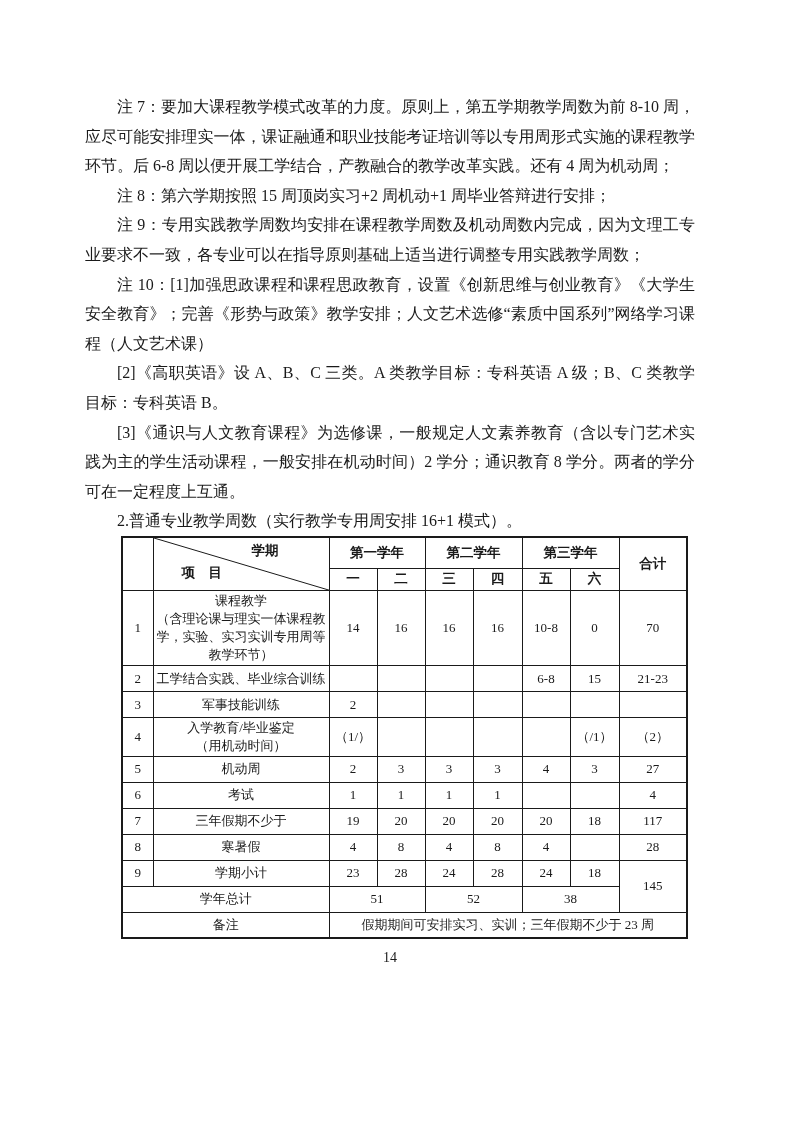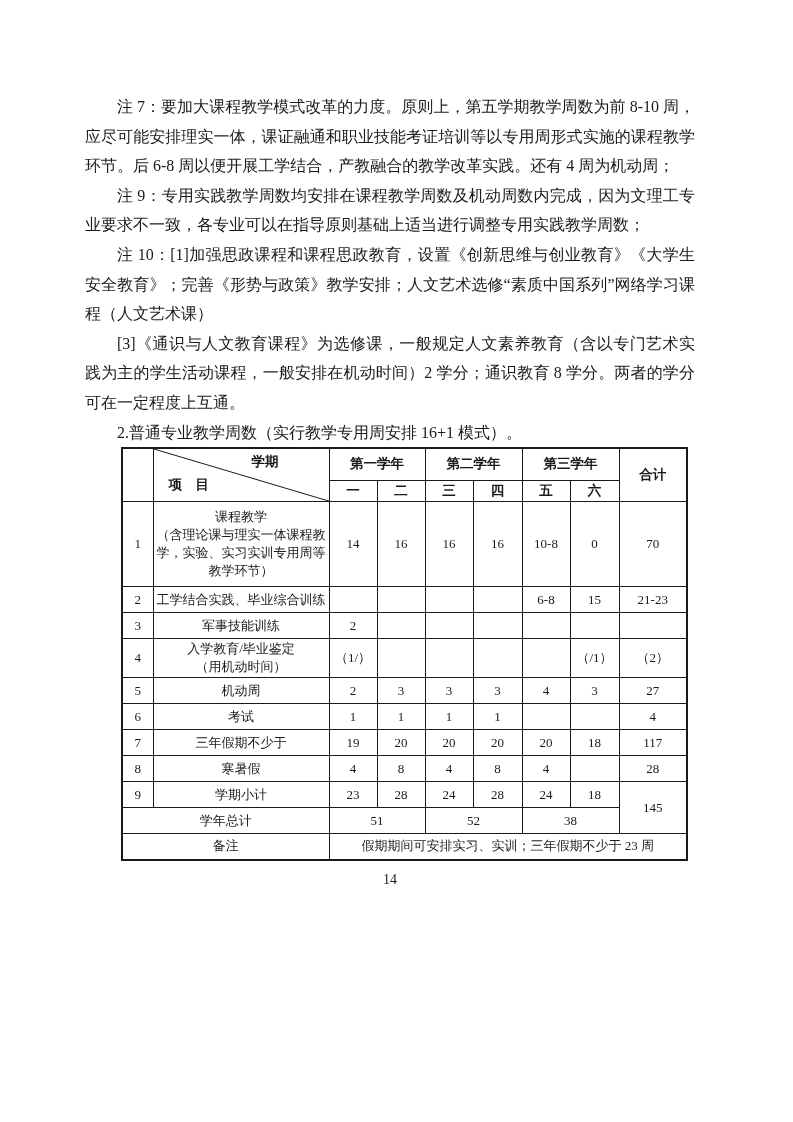--- a/index.html
+++ b/index.html
@@ -42,44 +42,46 @@
     font-size: 13px;
     line-height: 1.38;
     text-align: center;
     vertical-align: middle;
     padding: 1px 2px;
     height: 26px;
     overflow: hidden;
   }
   tr.h1 td { height: 32px; font-weight: 700; font-size: 13.5px; }
   tr.h2 td { height: 21px; font-weight: 700; font-size: 13.5px; }
-  tr.r1 td { height: 85px; }
+  tr.r1 td { height: 75px; }
   tr.r4 td { height: 38px; }
   td.item { white-space: pre-line; }
   td.numtop { vertical-align: top; line-height: 1.15; padding-top: 2px; }
   td.diagcell { position: relative; padding: 0; }
   .diagcell svg { position: absolute; top: 0; left: 0; width: 100%; height: 100%; display: block; }
   .diagcell .lab-top { position: absolute; top: 4px; left: 56%; font-weight: 700; font-family: Liberation Serif, serif; }
-  .diagcell .lab-bottom { position: absolute; bottom: 7px; left: 15px; font-weight: 700; }
+  .diagcell .lab-bottom { position: absolute; bottom: 7px; left: 28px; font-weight: 700; }
   .section3 { margin-top: 36px; }
   .pagenum {
     margin-top: 10px;
     text-align: center;
     font-size: 14px;
     line-height: 18px;
   }
 </style>
 </head>
 <body>
 
 <div class="page">
 
   <p class="note">注 7：要加大课程教学模式改革的力度。原则上，第五学期教学周数为前 8-10 周，应尽可能安排理实一体，课证融通和职业技能考证培训等以专用周形式实施的课程教学环节。后 6-8 周以便开展工学结合，产教融合的教学改革实践。还有 4 周为机动周；</p>
+  <p class="note">注 8：第六学期按照 15 周顶岗实习+2 周机动+1 周毕业答辩进行安排；</p>
   <p class="note">注 9：专用实践教学周数均安排在课程教学周数及机动周数内完成，因为文理工专业要求不一致，各专业可以在指导原则基础上适当进行调整专用实践教学周数；</p>
   <p class="note">注 10：[1]加强思政课程和课程思政教育，设置《创新思维与创业教育》《大学生安全教育》；完善《形势与政策》教学安排；人文艺术选修“素质中国系列”网络学习课程（人文艺术课）</p>
+  <p class="note">[2]《高职英语》设 A、B、C 三类。A 类教学目标：专科英语 A 级；B、C 类教学目标：专科英语 B。</p>
   <p class="note">[3]《通识与人文教育课程》为选修课，一般规定人文素养教育（含以专门艺术实践为主的学生活动课程，一般安排在机动时间）2 学分；通识教育 8 学分。两者的学分可在一定程度上互通。</p>
   <p class="note">2.普通专业教学周数（实行教学专用周安排 16+1 模式）。</p>
 
 
   <div class="tblwrap">
     <table class="weeks">
       <colgroup>
         <col style="width:31px">
           <col style="width:176px">
         <col style="width:48px">

